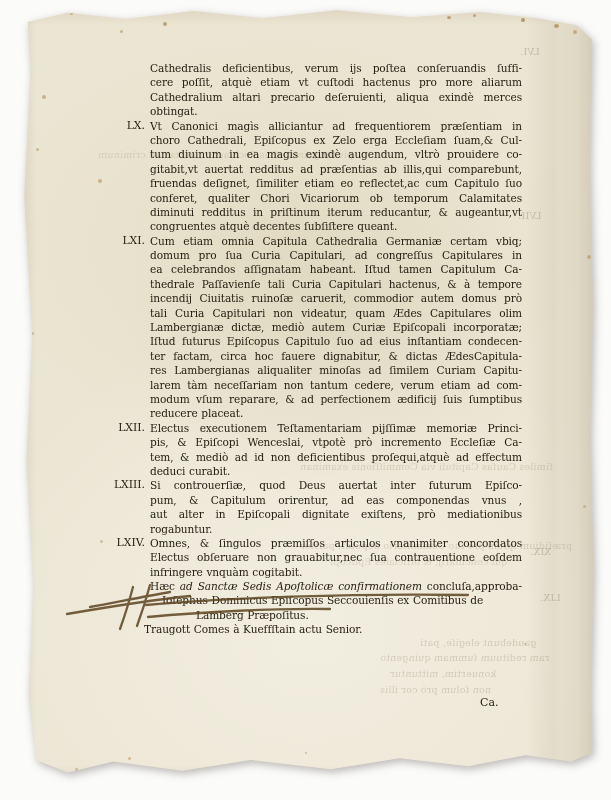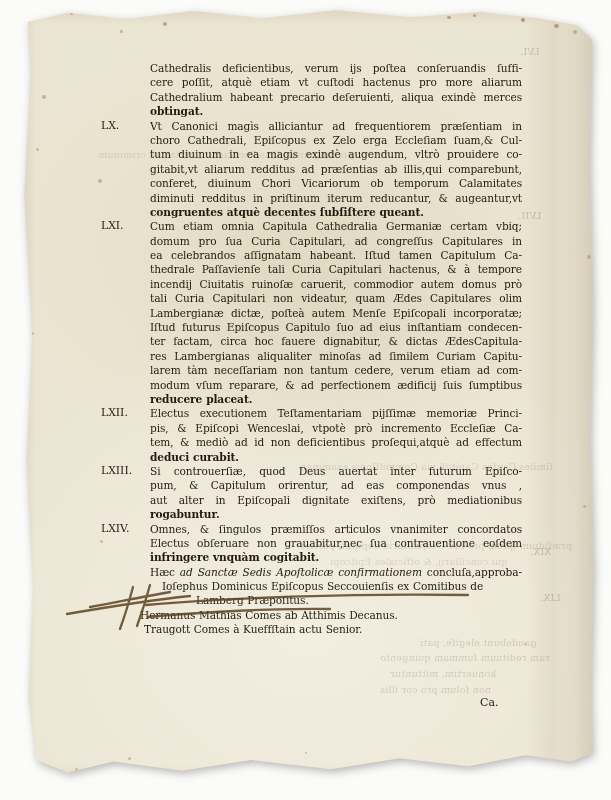--- a/index.html
+++ b/index.html
@@ -30,24 +30,24 @@
       linear-gradient(to bottom, rgba(130,95,50,.12), rgba(0,0,0,0) 2.2%),
       linear-gradient(to top, rgba(120,90,50,.12), rgba(0,0,0,0) 3%);}
   .textblock{
     position:absolute;left:128px;top:53px;width:372px;color:#241b10;
   }
   .line{
     height:14.4px;line-height:14.4px;font-size:10.6px;letter-spacing:-.1px;
     overflow:hidden;text-align:justify;text-align-last:justify;
     word-spacing:.4px;
   }
-  .lines .line:last-child{text-align-last:left;font-weight:bold;}
+  .lines .line:last-child{text-align-last:left;}
   .section{position:relative;}
   .secnum{
-    position:absolute;left:-49px;top:0;width:44px;text-align:left;
+    position:absolute;left:-49px;top:0;width:44px;text-align:right;
     font-size:10.8px;line-height:14.4px;color:#241b10;
   }
   .closing .line.first{text-align:justify;text-align-last:justify;}
   .closing i{font-style:italic;}
   .sigs .line{text-align:right;text-align-last:left;}
   .sig-a{padding-left:12px;}
   .sig-b{padding-left:46px;}
   .sig-c{margin-left:-10px;}
   .sig-d{margin-left:-6px;}
   .catchword{position:absolute;left:458px;top:688px;font-size:11px;color:#241b10;}
@@ -101,48 +101,49 @@
     <span class="bleed" style="left:368px;top:660px;opacity:.25">konuertim, mittuntur</span>
     <span class="bleed" style="left:358px;top:676px;opacity:.25">non ſolum prò cor illis</span>
 
     <div class="textblock">
 
       <div class="section">
         <span class="secnum"></span>
         <div class="lines">
             <div class="line">Cathedralis deficientibus, verum ijs poſtea conſeruandis ſuffi-</div>
             <div class="line">cere poſſit, atquè etiam vt cuſtodi hactenus pro more aliarum</div>
-            <div class="line">Cathedralium habeant precario deſeruienti, aliqua exindè merces</div>
+            <div class="line">Cathedralium altari precario deſeruienti, aliqua exindè merces</div>
             <div class="line">obtingat.</div>
           </div>
       </div>
 
       <div class="section">
         <span class="secnum">LX.</span>
         <div class="lines">
             <div class="line">Vt Canonici magìs alliciantur ad frequentiorem præſentiam in</div>
             <div class="line">choro Cathedrali, Epiſcopus ex Zelo erga Eccleſiam ſuam,&amp; Cul-</div>
             <div class="line">tum diuinum in ea magis exindè augendum, vltrò prouidere co-</div>
-            <div class="line">gitabit,vt aliarum redditus ad præſentias ab illis,qui comparebunt,</div>
-            <div class="line">conferet, diuinum Chori Vicariorum ob temporum Calamitates</div>
+            <div class="line">gitabit,vt auertat redditus ad præſentias ab illis,qui comparebunt,</div>
+            <div class="line">fruendas deſignet, ſimiliter etiam eo reflectet,ac cum Capitulo ſuo</div>
+            <div class="line">conferet, qualiter Chori Vicariorum ob temporum Calamitates</div>
             <div class="line">diminuti redditus in priſtinum iterum reducantur, &amp; augeantur,vt</div>
             <div class="line">congruentes atquè decentes ſubſiſtere queant.</div>
           </div>
       </div>
 
       <div class="section">
         <span class="secnum">LXI.</span>
         <div class="lines">
             <div class="line">Cum etiam omnia Capitula Cathedralia Germaniæ certam vbiq;</div>
             <div class="line">domum pro ſua Curia Capitulari, ad congreſſus Capitulares in</div>
             <div class="line">ea celebrandos aſſignatam habeant. Iſtud tamen Capitulum Ca-</div>
             <div class="line">thedrale Paſſavienſe tali Curia Capitulari hactenus, &amp; à tempore</div>
             <div class="line">incendij Ciuitatis ruinoſæ caruerit, commodior autem domus prò</div>
             <div class="line">tali Curia Capitulari non videatur, quam Ædes Capitulares olim</div>
-            <div class="line">Lambergianæ dictæ, poſteà autem Menſe Epiſcopali incorporatæ;</div>
+            <div class="line">Lambergianæ dictæ, mediò autem Curiæ Epiſcopali incorporatæ;</div>
             <div class="line">Iſtud futurus Epiſcopus Capitulo ſuo ad eius inſtantiam condecen-</div>
             <div class="line">ter factam, circa hoc fauere dignabitur, &amp; dictas ÆdesCapitula-</div>
             <div class="line">res Lambergianas aliqualiter minoſas ad ſimilem Curiam Capitu-</div>
             <div class="line">larem tàm neceſſariam non tantum cedere, verum etiam ad com-</div>
             <div class="line">modum vſum reparare, &amp; ad perfectionem ædificij ſuis ſumptibus</div>
             <div class="line">reducere placeat.</div>
           </div>
       </div>
 
       <div class="section">
@@ -176,21 +177,20 @@
 
       <div class="closing">
         <div class="line first">
           <span>Hæc </span><i>ad Sanctæ Sedis Apoſtolicæ confirmationem</i><span> concluſa,approba-</span>
         </div>
       </div>
 
       <div class="sigs">
         <div class="line sig-a">Ioſephus Dominicus Epiſcopus Seccouienſis ex Comitibus de</div>
         <div class="line sig-b">Lamberg Præpoſitus.</div>
-        <div class="line sig-c">Hermanus Mathias Comes ab Atthimis Decanus.</div>
         <div class="line sig-d">Traugott Comes à Kueffſtain actu Senior.</div>
       </div>
 
     </div>
 
     <div class="catchword">Ca.</div>
 
     <svg class="ink" width="572" height="780" viewBox="0 0 572 780">
       <g stroke="#5d4420" stroke-width="2.3" fill="none" stroke-linecap="round" opacity=".85">
 

